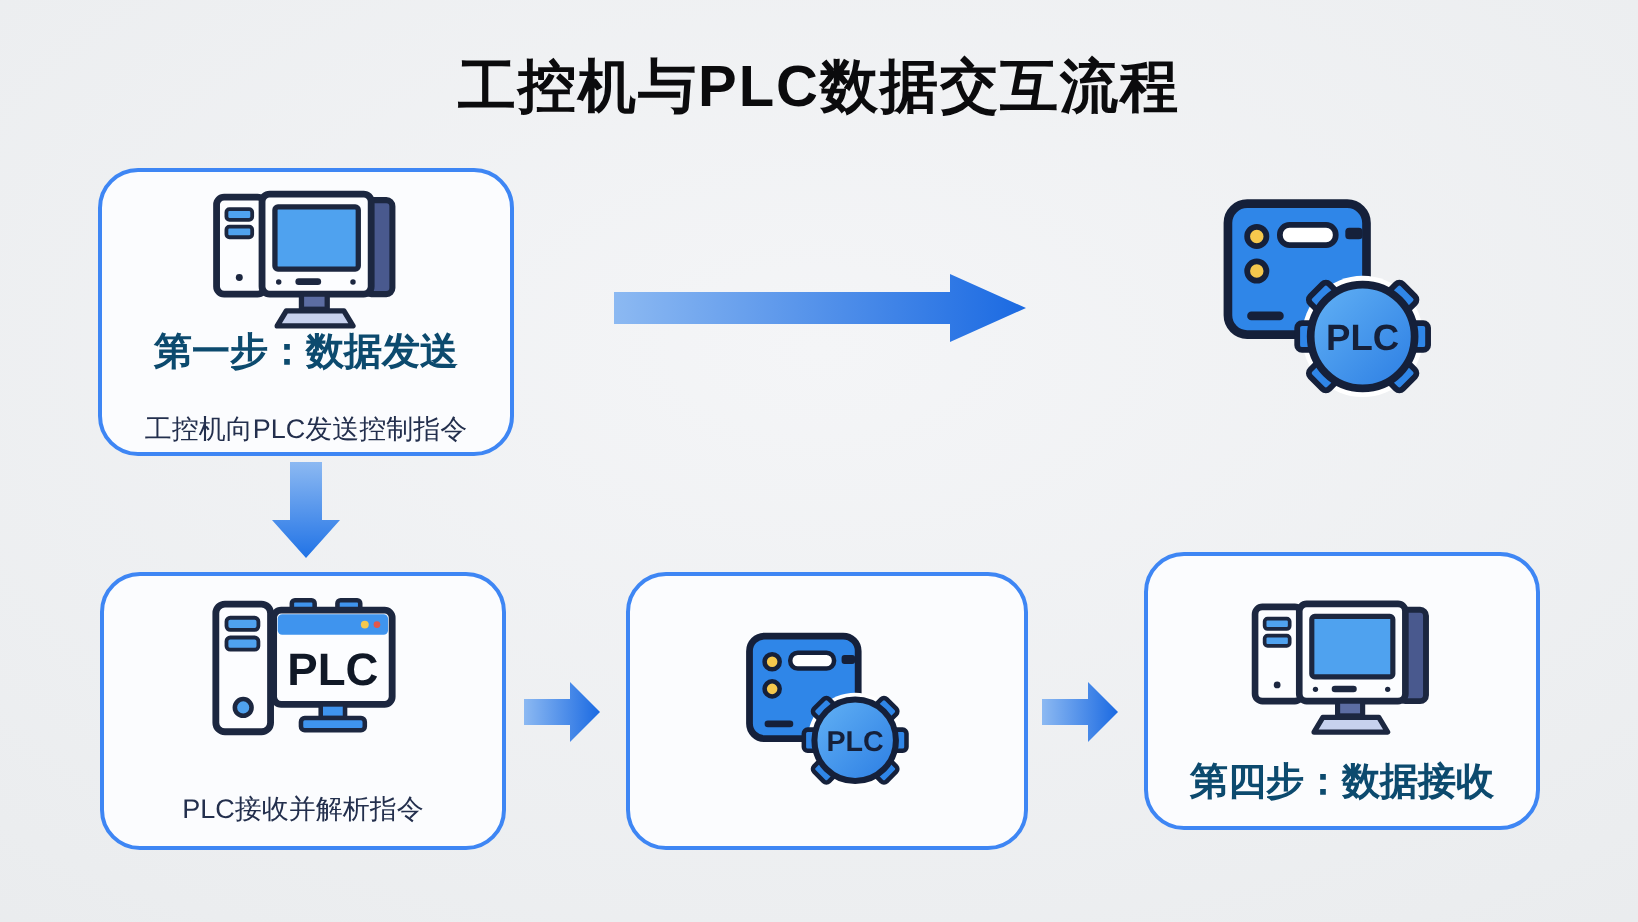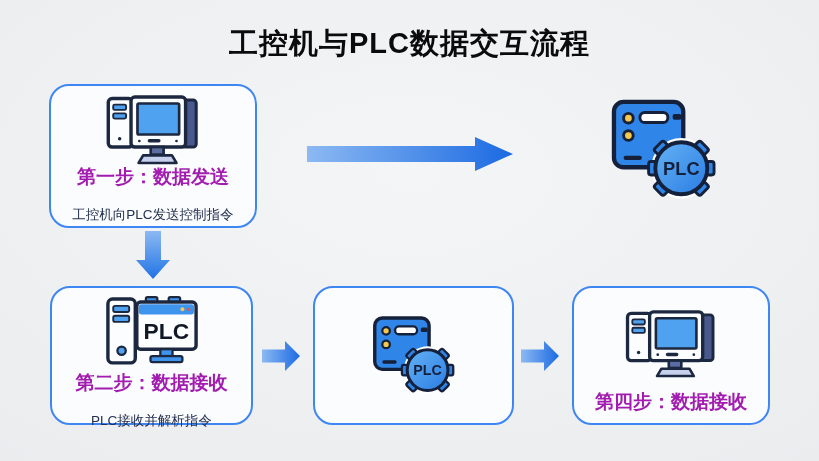--- a/index.html
+++ b/index.html
@@ -12,21 +12,21 @@
     position:absolute;top:24px;left:0;right:0;text-align:center;
     font-size:29px;font-weight:bold;color:#0b0b0d;letter-spacing:1px;
   }
   .step-card{
     position:absolute;box-sizing:border-box;
     background:#fbfcfe;border:2.5px solid #3e86f4;border-radius:20px;
     display:flex;flex-direction:column;align-items:center;
     padding:8px 4px 10px 4px;
   }
   .icon-wrap{flex:1;display:flex;align-items:center;justify-content:center;}
-  .step-title{font-size:19px;font-weight:bold;color:#a21caf;line-height:1.15;white-space:nowrap;}
+  .step-title{font-size:19px;font-weight:bold;color:#0c4a6e;line-height:1.15;white-space:nowrap;}
   .step-desc{font-size:13.5px;color:#232f4d;margin-top:19px;line-height:1.2;white-space:nowrap;}
   .arrow{position:absolute;}
   svg text{font-family:"Liberation Sans",sans-serif;}
 </style>
 </head>
 <body>
 
 <div class="canvas">
 
   <svg width="0" height="0" style="position:absolute" aria-hidden="true">
@@ -120,21 +120,20 @@
         <rect x="88" y="1.5" width="15" height="9" rx="2" fill="#3f94ee" stroke="#1c2740" stroke-width="3"></rect>
         <rect x="46" y="8" width="78" height="62" rx="5" fill="#fcfdff" stroke="#1c2740" stroke-width="4.5"></rect>
         <rect x="48.7" y="10.7" width="72.6" height="13.5" rx="3" fill="#3f94ee"></rect>
         <circle cx="106" cy="17.5" r="2.6" fill="#f5c84d"></circle>
         <circle cx="114" cy="17.5" r="2.2" fill="#e2574b"></circle>
         <text x="85" y="57" text-anchor="middle" font-size="30" font-weight="bold" fill="#101826">PLC</text>
         <rect x="77" y="70" width="16" height="9" fill="#3f94ee" stroke="#1c2740" stroke-width="3"></rect>
         <rect x="64" y="79" width="42" height="8" rx="2.5" fill="#3f94ee" stroke="#1c2740" stroke-width="3"></rect>
       </svg>
     </div>
-    <div class="step-title">第二步：数据接收</div>
     <div class="step-desc">PLC接收并解析指令</div>
   </div>
 
   <svg class="arrow" style="left:262px;top:340px;" width="38" height="32">
     <polygon points="0,9.5 23,9.5 23,1 38,16 23,31 23,22.5 0,22.5" fill="url(#gArrowH)"></polygon>
   </svg>
 
   <div class="step-card" style="left:313px;top:286px;width:201px;height:139px;">
     <div class="icon-wrap">
       <svg width="92" height="80" viewBox="0 0 112 106">
@@ -168,21 +167,21 @@
           <text x="74" y="80" text-anchor="middle" font-size="19" font-weight="bold" fill="#15203a">PLC</text>
         </g>
       </svg>
     </div>
   </div>
 
   <svg class="arrow" style="left:521px;top:340px;" width="38" height="32">
     <polygon points="0,9.5 23,9.5 23,1 38,16 23,31 23,22.5 0,22.5" fill="url(#gArrowH)"></polygon>
   </svg>
 
-  <div class="step-card" style="left:572px;top:286px;width:198px;height:139px;">
+  <div class="step-card" style="left:572px;top:276px;width:198px;height:139px;">
     <div class="icon-wrap">
       <svg width="100" height="70" viewBox="0 0 130 95">
         <rect x="104" y="8" width="18" height="62" rx="4" fill="#49598e" stroke="#1c2740" stroke-width="4"></rect>
         <rect x="6" y="6" width="32" height="64" rx="5" fill="#fcfdff" stroke="#1c2740" stroke-width="4.5"></rect>
         <rect x="12.5" y="14" width="17" height="7" rx="2" fill="#4fa2ef" stroke="#1c2740" stroke-width="2.5"></rect>
         <rect x="12.5" y="25.5" width="17" height="7" rx="2" fill="#4fa2ef" stroke="#1c2740" stroke-width="2.5"></rect>
         <circle cx="21" cy="59" r="2.3" fill="#1c2740"></circle>
         <rect x="36" y="4" width="72" height="66" rx="5" fill="#fcfdff" stroke="#1c2740" stroke-width="4.5"></rect>
         <rect x="44.5" y="12.5" width="55" height="41" rx="2" fill="#4fa2ef" stroke="#1c2740" stroke-width="3.5"></rect>
         <rect x="58" y="59.5" width="17" height="4.5" rx="2.2" fill="#1c2740"></rect>

